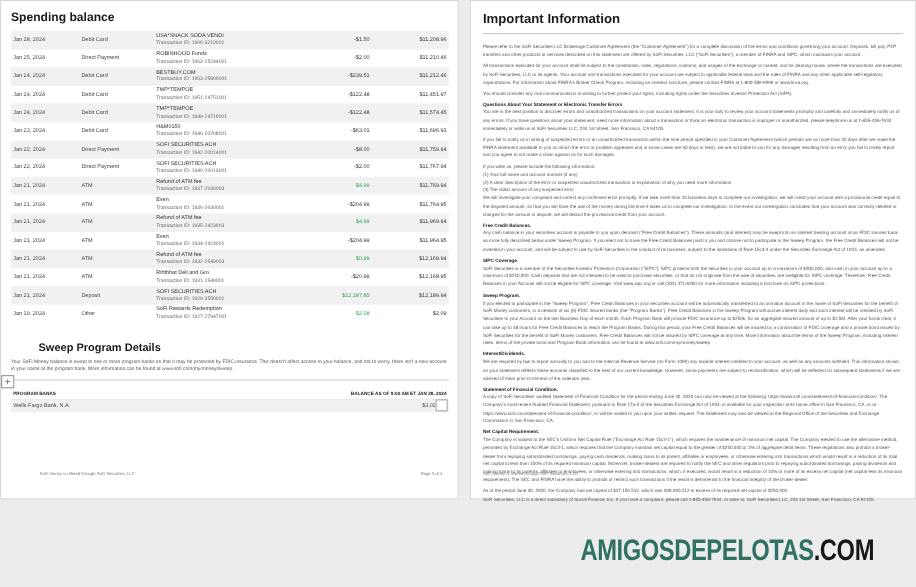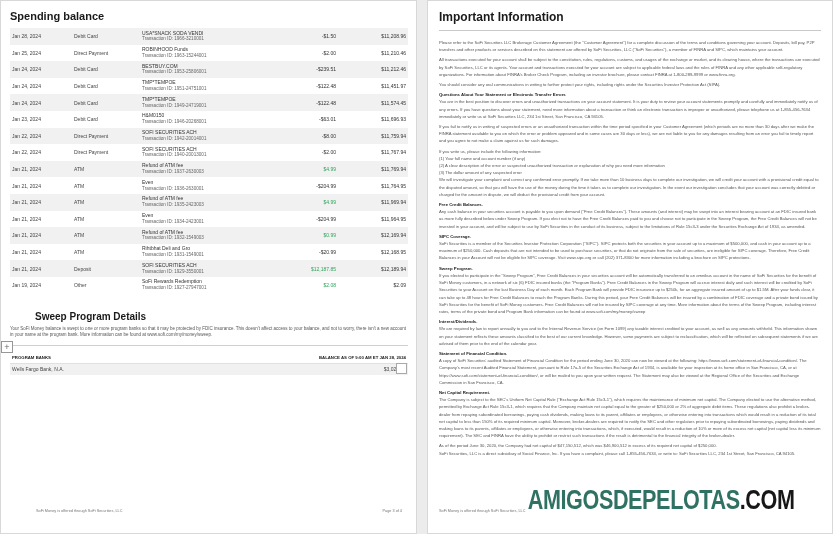--- a/index.html
+++ b/index.html
@@ -5,21 +5,21 @@
   * { box-sizing: border-box; margin: 0; padding: 0; }
   html,body { width: 833px; height: 534px; }
   body {
     position: relative;
     background: #ececec;
     font-family: "Liberation Sans", sans-serif;
     overflow: hidden;
     color: #333;
   }
   .page {
-    position: absolute; top: 0; height: 534px;
+    position: absolute; top: 0; height: 454px;
     background: #fff; border: 1px solid #d8d8d8;
   }
   #left-page  { left: 0;   width: 417px; }
   #right-page { left: 427px; width: 406px; }
 
   
   .lp-inner { padding: 7px 8px 0 9px; }
   .lp-title { font-size: 11px; font-weight: bold; color: #1a1a1a; margin: 2px 0 6px 0; }
 
   .txn-row {

